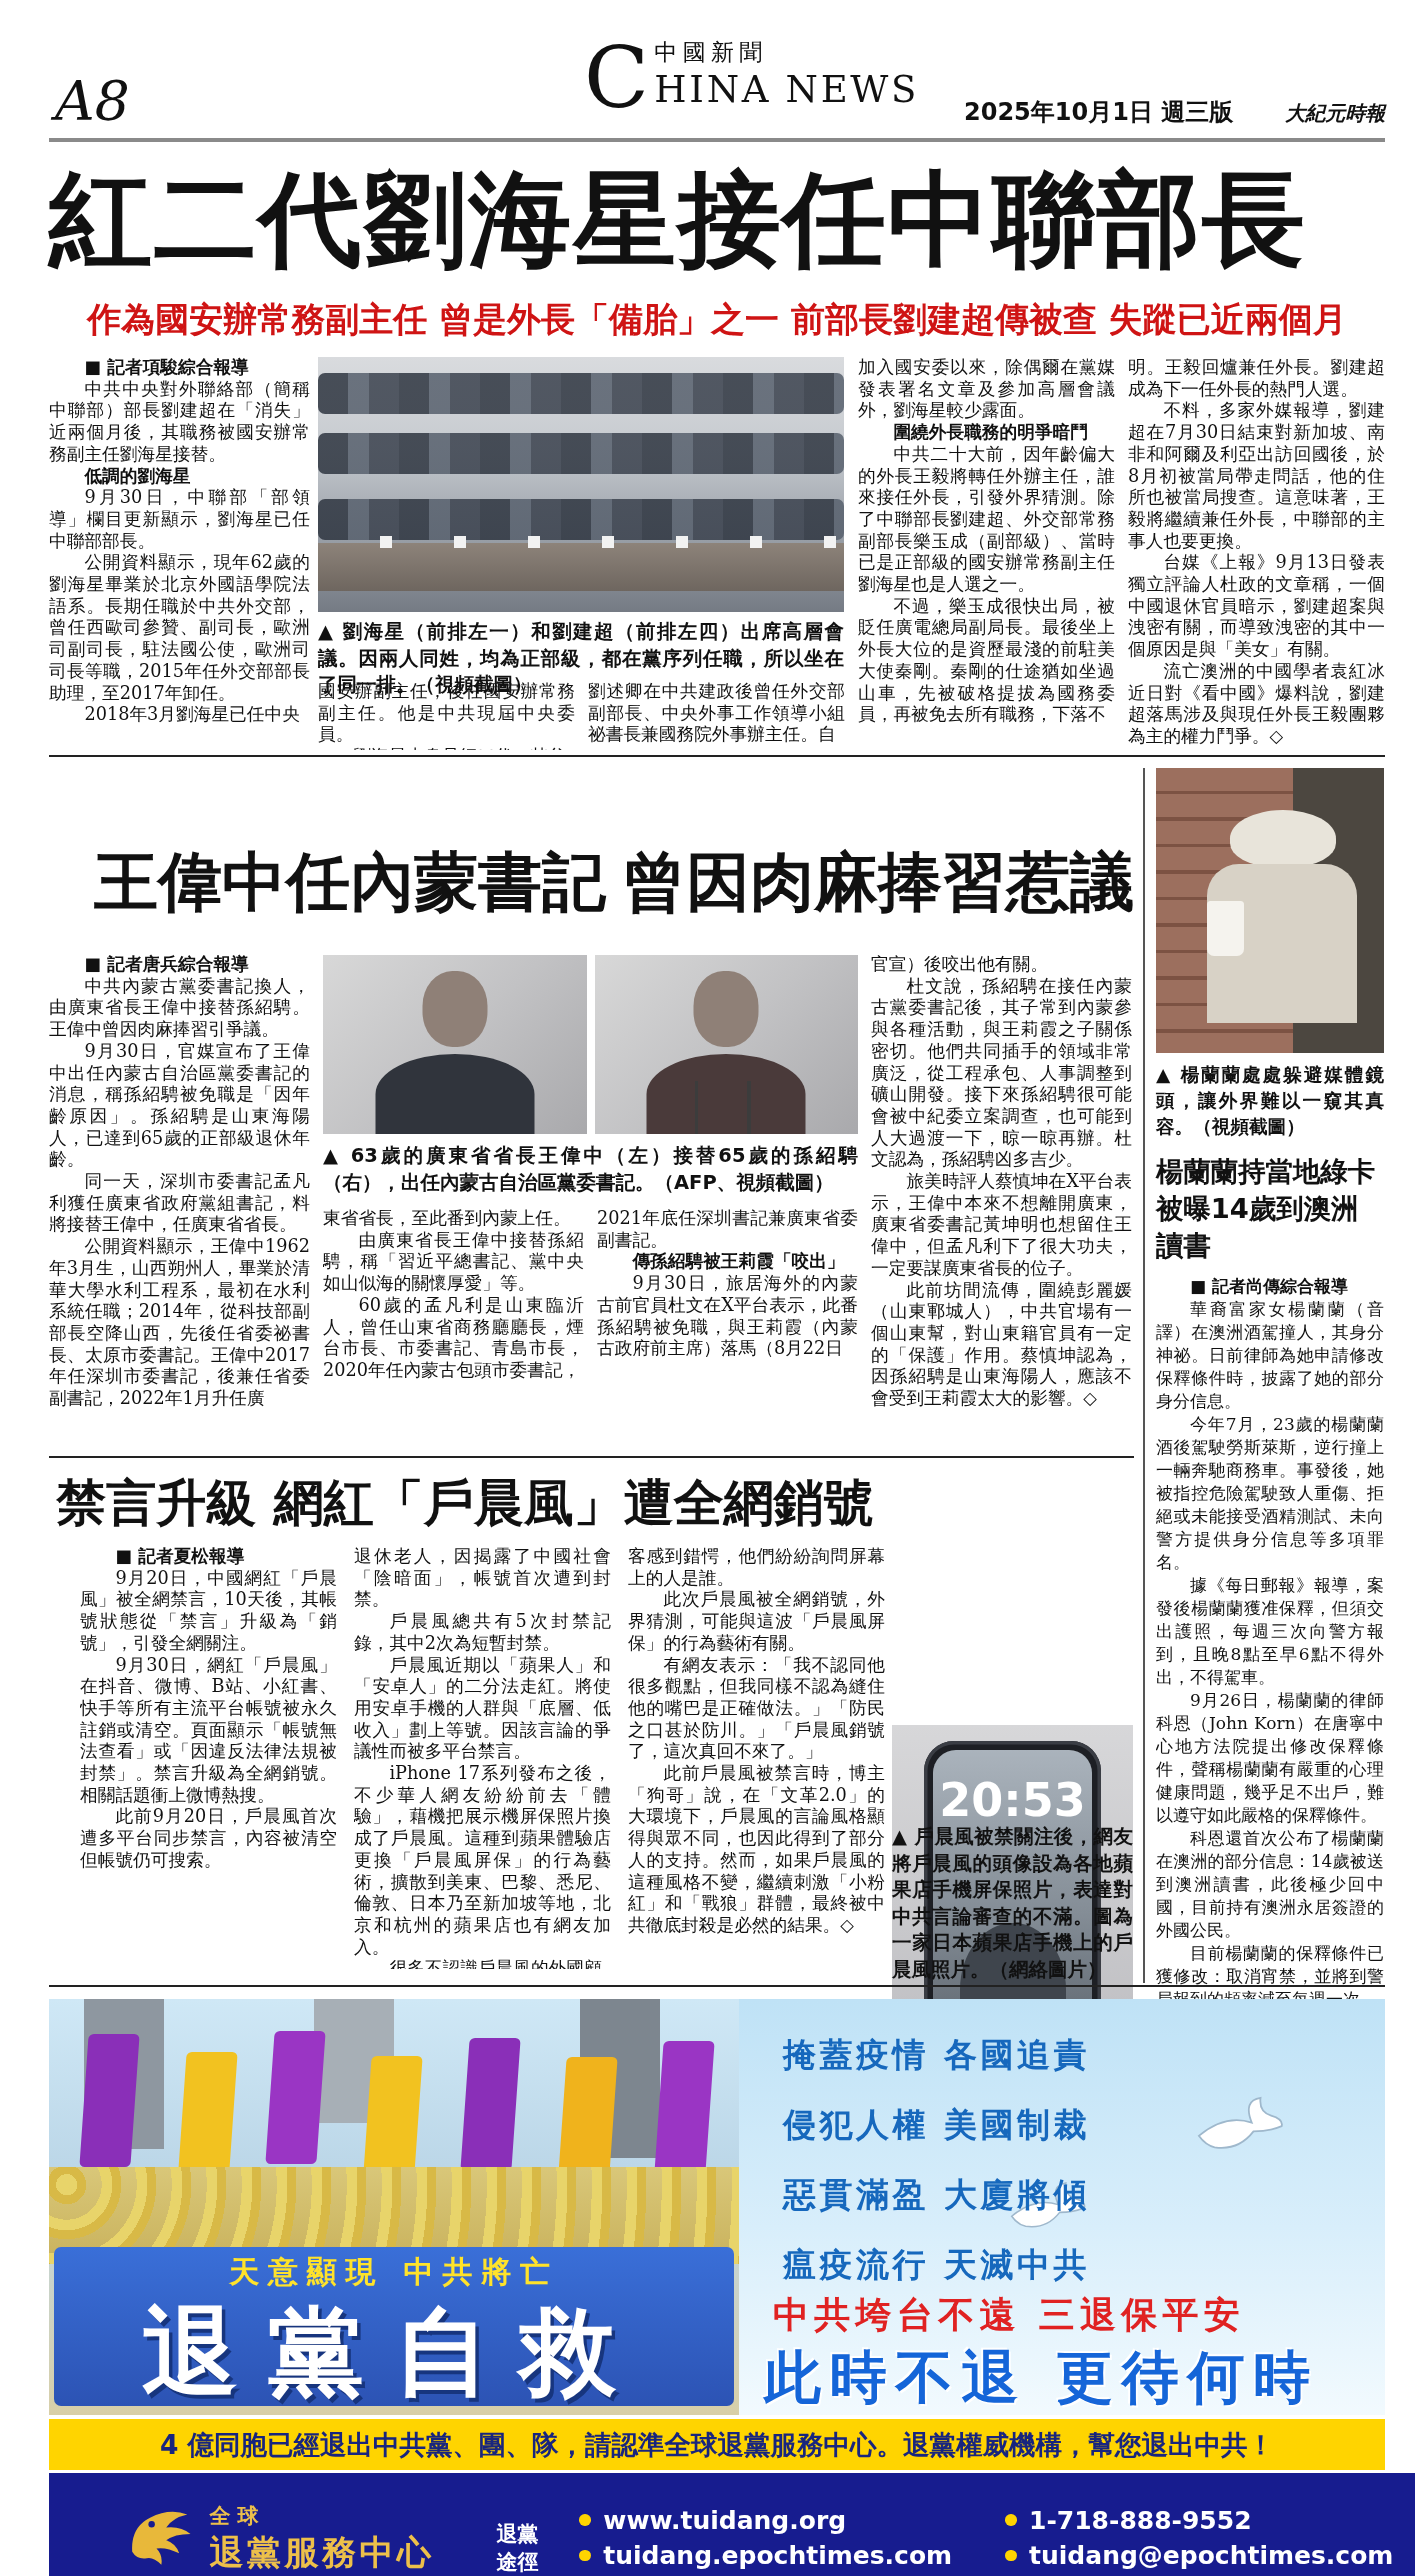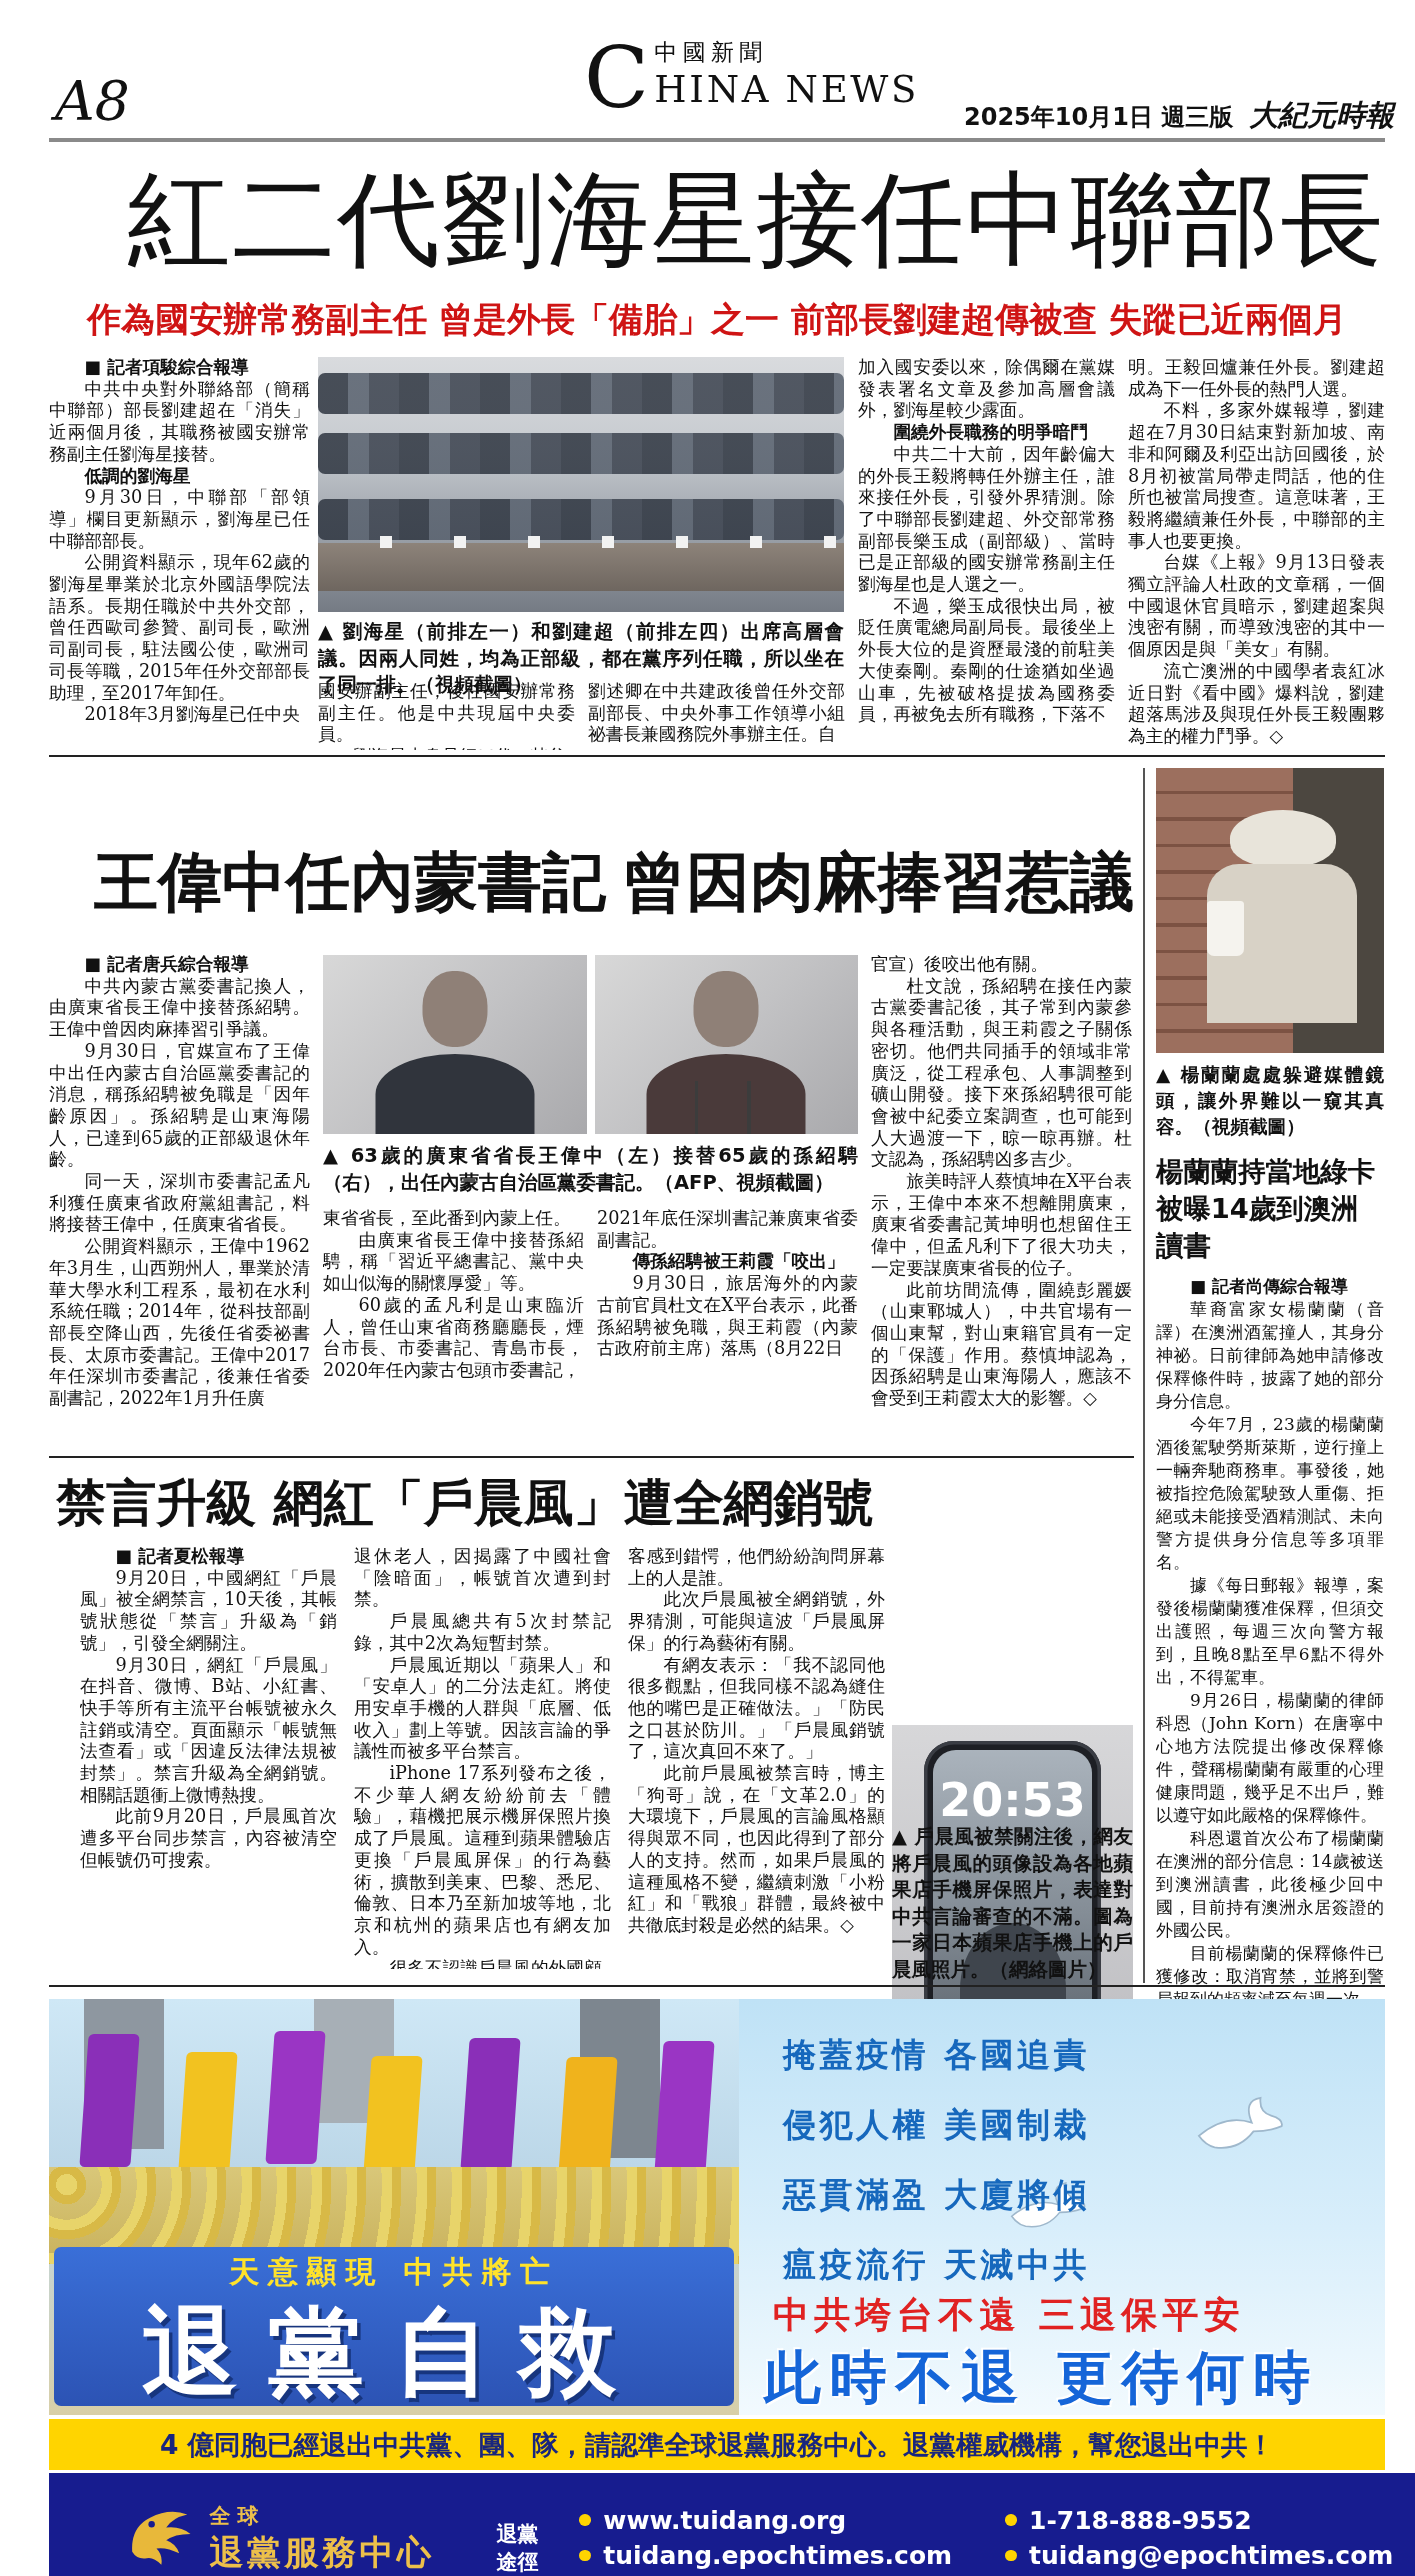--- a/index.html
+++ b/index.html
@@ -6,26 +6,26 @@
   .page{position:relative;width:1415px;height:2576px;background:#ffffff;margin:0 auto;
         font-family:"DejaVu Serif",serif;color:#111;overflow:hidden;}
   .abs{position:absolute;}
 
   
   .pageno{font-family:"DejaVu Serif",serif;font-size:55px;font-style:italic;}
   .mast-c{font-family:"DejaVu Serif",serif;font-size:85px;line-height:1;}
   .mast-zh{font-family:"DejaVu Sans",sans-serif;font-size:23px;letter-spacing:5.3px;}
   .mast-en{font-family:"DejaVu Serif",serif;font-size:37px;letter-spacing:2.7px;}
   .date-line{font-family:"DejaVu Sans",sans-serif;font-size:24px;font-weight:bold;}
-  .paper-name{font-family:"DejaVu Serif",serif;font-size:29px;font-weight:bold;font-style:italic;}
+  .paper-name{font-family:"DejaVu Serif",serif;font-size:20px;font-weight:bold;font-style:italic;margin-left:36px;}
   .head-rule{height:4.4px;background:#8a8a8a;}
 
   
-  .h1{font-family:"DejaVu Sans",sans-serif;font-weight:400;font-size:103px;line-height:1.05;
-      text-align:right;letter-spacing:1.8px;white-space:nowrap;}
+  .h1{font-family:"DejaVu Sans",sans-serif;font-weight:700;font-size:103px;line-height:1.05;
+      text-align:left;letter-spacing:1.8px;white-space:nowrap;}
   .h-red{font-family:"DejaVu Sans",sans-serif;font-weight:bold;font-size:34px;color:#cf1414;
       text-align:center;white-space:nowrap;}
   .h2{font-family:Liberation Serif, serif;font-weight:900;font-size:64px;text-align:right;white-space:nowrap;}
   .h3{font-family:"DejaVu Sans",sans-serif;font-weight:900;font-size:50px;text-align:center;white-space:nowrap;}
   .sb-h{font-family:"DejaVu Sans",sans-serif;font-weight:900;font-size:27.4px;line-height:1.35;}
 
   
   .col{overflow:hidden;}
   .col p{margin:0;font-size:17.7px;line-height:21.7px;text-align:justify;text-indent:2em;}
   .col p.cont{text-indent:0;}

